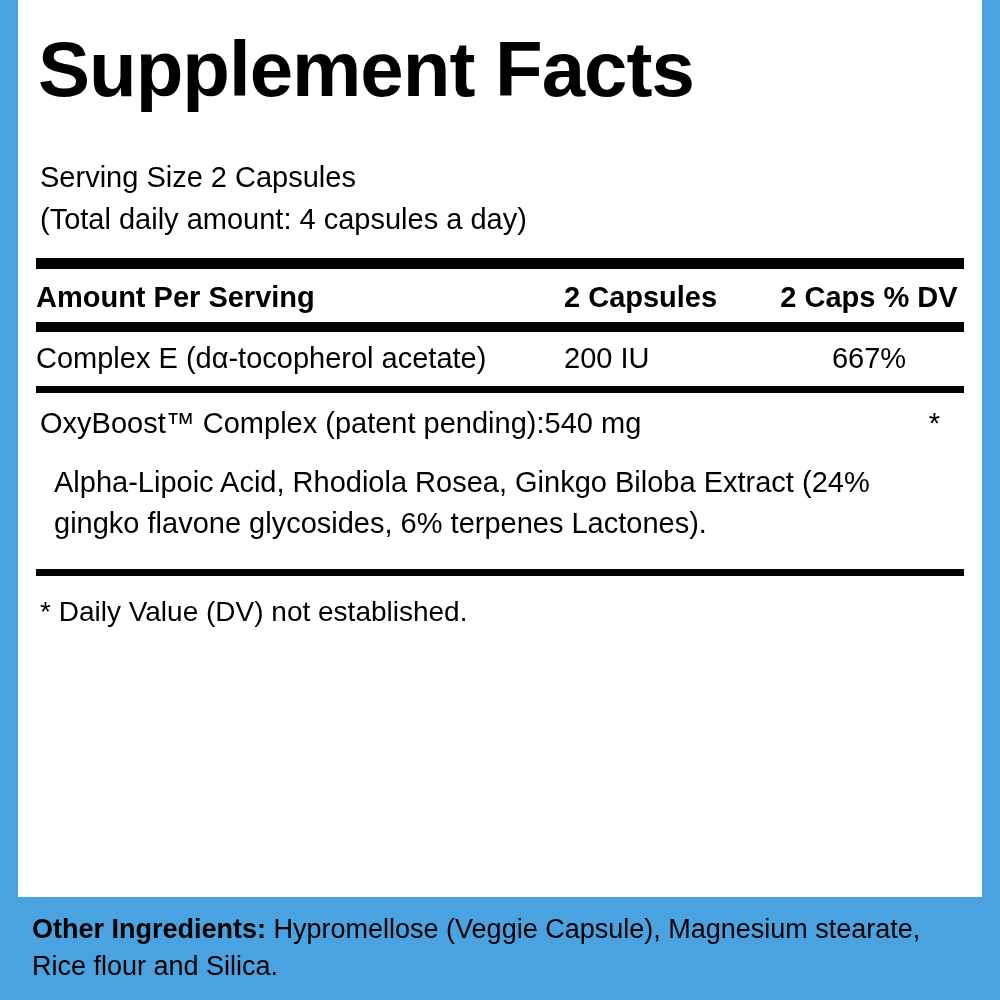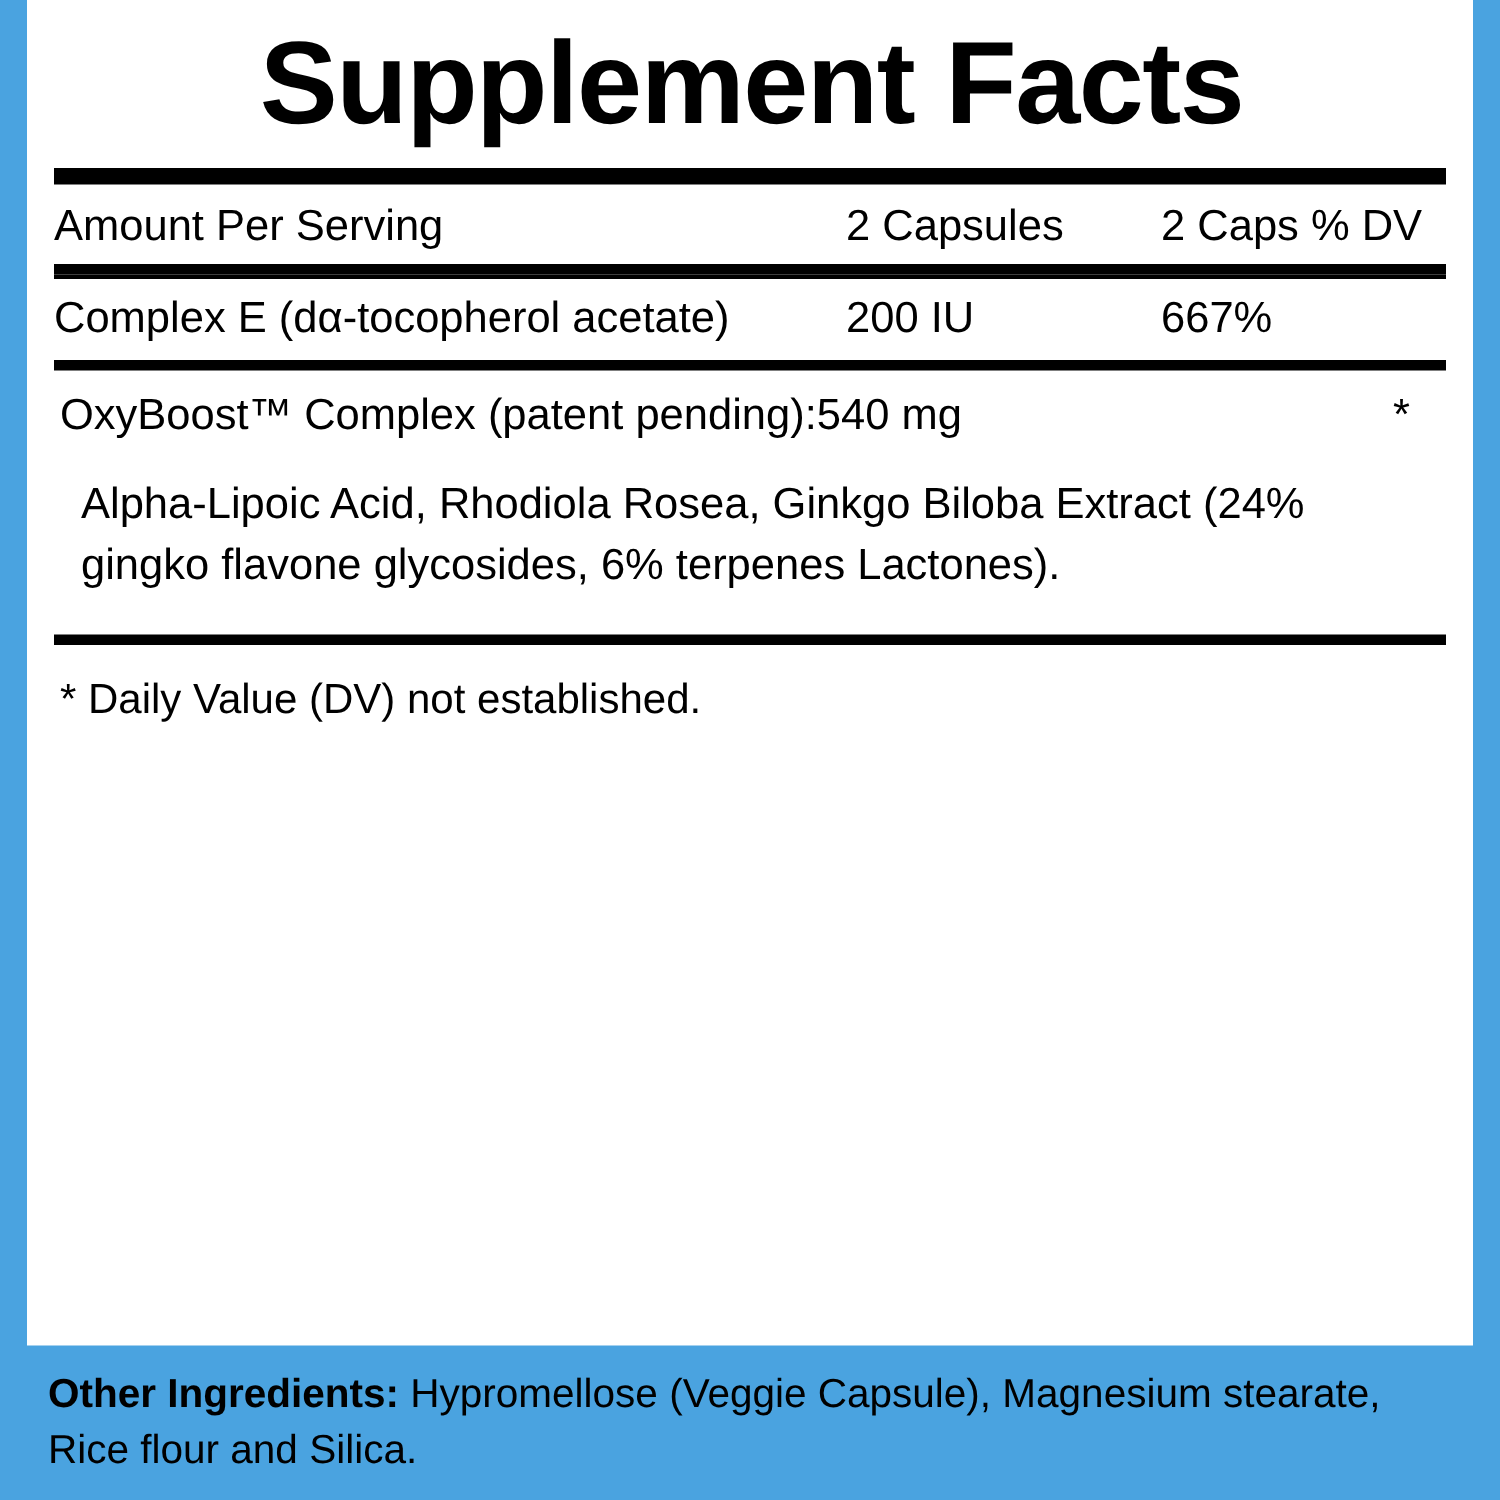--- a/index.html
+++ b/index.html
@@ -43,24 +43,23 @@
     padding: 0 18px;
     display: flex;
     flex-direction: column;
   }
 
   .facts-title {
     font-size: 78px;
     font-weight: bold;
     letter-spacing: -1px;
     line-height: 1;
-    margin: 16px 0 0 0;
+    margin: 30px 0 0 0;
     padding: 0 0 0 2px;
     white-space: nowrap;
-    text-align: center;
   }
 
   .serving-block {
     margin-top: 48px;
     font-size: 29px;
     line-height: 1.45;
     padding-left: 4px;
   }
 
   .rule-thick {
@@ -83,23 +82,23 @@
     width: 100%;
     border-collapse: collapse;
     font-size: 29px;
   }
   table.facts td {
     padding: 10px 0 11px 0;
     vertical-align: baseline;
   }
   td.col-name { text-align: left; padding-left: 4px; }
   td.col-amount { width: 210px; padding-right: 46px; }
-  td.col-dv { text-align: left; width: 190px; padding-right: 6px; }
-
-  tr.header-row td { font-weight: normal; padding-bottom: 8px; padding-top: 12px; }
+  td.col-dv { text-align: center; width: 190px; padding-right: 6px; }
+
+  tr.header-row td { font-weight: bold; padding-bottom: 8px; padding-top: 12px; }
 
   .prop-block {
     padding-top: 14px;
   }
   .prop-line {
     display: flex;
     align-items: baseline;
     font-size: 29px;
     padding-left: 4px;
     justify-content: space-between;
@@ -143,20 +142,24 @@
 
 <div id="panel">
 
   <div class="side-bar left"></div>
   <div class="side-bar right"></div>
 
   <div class="content">
 
     <div class="facts-title">Supplement Facts</div>
 
+    <div class="serving-block">
+      <div>Serving Size 2 Capsules</div>
+      <div>(Total daily amount: 4 capsules a day)</div>
+    </div>
 
     <div class="rule-thick"></div>
 
     <table class="facts">
       <tbody>
         <tr class="header-row">
           <td class="col-name">Amount Per Serving</td>
           <td class="col-amount">2 Capsules</td>
           <td class="col-dv">2 Caps % DV</td>
         </tr>

